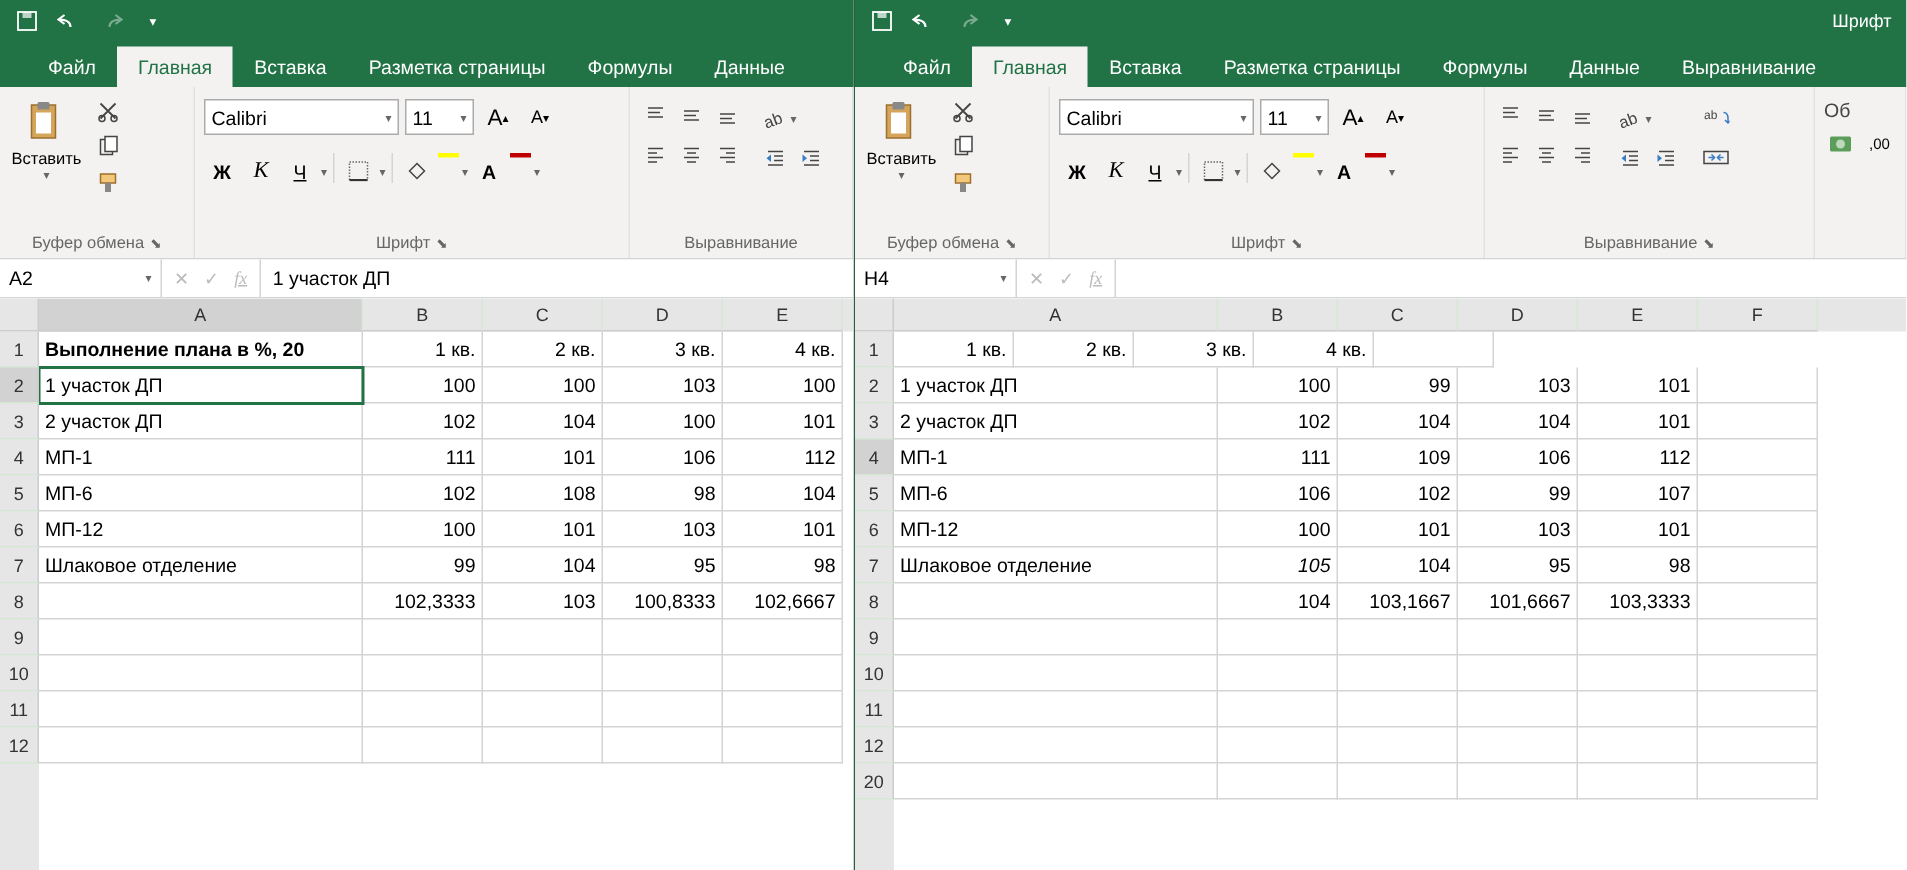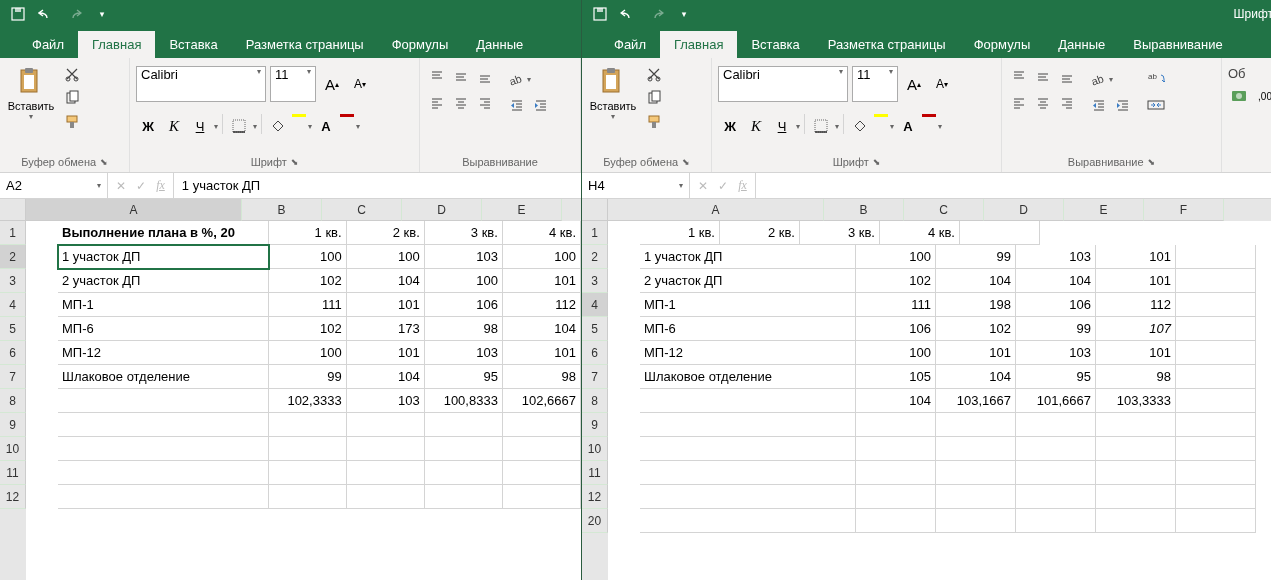--- a/index.html
+++ b/index.html
@@ -17,21 +17,21 @@
 .rgroup { border-right: 1px solid #e1e1e1; padding: 4px 6px 2px 6px; display: flex; flex-direction: column; }
 .rgroup-body { flex: 1; display: flex; align-items: flex-start; gap: 6px; }
 .rgroup-label { font-size: 11px; color: #666; text-align: center; padding: 2px 0; display: flex; align-items: center; justify-content: center; gap: 4px; }
 .launcher { font-size: 9px; color: #666; }
 .paste-btn { display: flex; flex-direction: column; align-items: center; width: 50px; padding-top: 4px; }
 .paste-icon { width: 32px; height: 32px; }
 .paste-label { font-size: 11px; margin-top: 2px; }
 .mini-col { display: flex; flex-direction: column; gap: 4px; padding-top: 2px; }
 .mini-btn { width: 20px; height: 20px; display: flex; align-items: center; justify-content: center; }
 .font-row { display: flex; gap: 4px; align-items: center; margin-bottom: 6px; }
-.font-name { border: 1px solid #ababab; background: #fff; height: 36px; padding: 0 4px; font-size: 13px; display: flex; align-items: flex-start; justify-content: space-between; }
+.font-name { border: 1px solid #ababab; background: #fff; height: 24px; padding: 0 4px; font-size: 13px; display: flex; align-items: center; justify-content: space-between; }
 .fn1 { width: 130px; } .fn2 { width: 46px; }
 .carety { font-size: 8px; color: #666; }
 .font-btns { display: flex; gap: 2px; }
 .fbtn { width: 24px; height: 24px; display: flex; align-items: center; justify-content: center; font-size: 13px; }
 .fbtn.bold { font-weight: bold; }
 .fbtn.ital { font-style: italic; font-family: 'Times New Roman', serif; font-size: 15px; }
 .fbtn.und { text-decoration: underline; }
 .sep { width: 1px; height: 20px; background: #d4d4d4; margin: 0 2px; }
 .color-btn { display: flex; align-items: center; }
 .color-sw { width: 14px; height: 3px; }
@@ -44,21 +44,21 @@
 .fx-input { flex: 1; padding: 0 8px; display: flex; align-items: center; font-size: 13px; }
 .grid-area { flex: 1; display: flex; overflow: hidden; background: #fff; }
 .row-hdrs { display: flex; flex-direction: column; background: #e6e6e6; }
 .corner { height: 22px; border-right: 1px solid #ccc; border-bottom: 1px solid #ccc; background: #e6e6e6; }
 .rh { height: 24px; border-right: 1px solid #ccc; border-bottom: 1px solid #d4e8d4; display: flex; align-items: center; justify-content: center; font-size: 12px; color: #333; background: #e6e6e6; }
 .rh.sel { background: #d2d2d2; }
 .cols { flex: 1; display: flex; flex-direction: column; overflow: hidden; }
 .col-hdrs { display: flex; height: 22px; background: #e6e6e6; }
 .ch { border-right: 1px solid #d4e8d4; border-bottom: 1px solid #ccc; display: flex; align-items: center; justify-content: center; font-size: 12px; color: #333; }
 .ch.sel { background: #d2d2d2; }
-.data-rows { display: flex; flex-direction: column; padding-left: 32px; }
+.data-rows { display: flex; flex-direction: column; }
 .drow { display: flex; height: 24px; }
 .cell { border-right: 1px solid #d4d4d4; border-bottom: 1px solid #d4d4d4; padding: 0 4px; display: flex; align-items: center; font-size: 13px; overflow: hidden; white-space: nowrap; }
 .cell.num { justify-content: flex-end; }
 .cell.bold { font-weight: 600; }
 .cell.active { outline: 2px solid #217346; outline-offset: -1px; background: #fff; z-index: 2; }
 .w1 .rh, .w1 .corner { width: 26px; }
 .w2 .rh, .w2 .corner { width: 26px; }
 svg { display: block; }
 .wrap-col { display:flex; flex-direction:column; gap:4px; padding-top:2px;}
 </style>
@@ -325,21 +325,21 @@
           <div class="drow">
             <div class="cell" style="width: 216px;">МП-1</div>
             <div class="cell num" style="width: 80px;">111</div>
             <div class="cell num" style="width: 80px;">101</div>
             <div class="cell num" style="width: 80px;">106</div>
             <div class="cell num" style="width: 80px;">112</div>
           </div>
           <div class="drow">
             <div class="cell" style="width: 216px;">МП-6</div>
             <div class="cell num" style="width: 80px;">102</div>
-            <div class="cell num" style="width: 80px;">173</div>
+            <div class="cell num" style="width: 80px;">108</div>
             <div class="cell num" style="width: 80px;">98</div>
             <div class="cell num" style="width: 80px;">104</div>
           </div>
           <div class="drow">
             <div class="cell" style="width: 216px;">МП-12</div>
             <div class="cell num" style="width: 80px;">100</div>
             <div class="cell num" style="width: 80px;">101</div>
             <div class="cell num" style="width: 80px;">103</div>
             <div class="cell num" style="width: 80px;">101</div>
           </div>
@@ -682,44 +682,44 @@
             <div class="cell" style="width: 216px;">2 участок ДП</div>
             <div class="cell num" style="width: 80px;">102</div>
             <div class="cell num" style="width: 80px;">104</div>
             <div class="cell num" style="width: 80px;">104</div>
             <div class="cell num" style="width: 80px;">101</div>
             <div class="cell" style="width: 80px;"></div>
           </div>
           <div class="drow">
             <div class="cell" style="width: 216px;">МП-1</div>
             <div class="cell num" style="width: 80px;">111</div>
-            <div class="cell num" style="width: 80px;">198</div>
+            <div class="cell num" style="width: 80px;">109</div>
             <div class="cell num" style="width: 80px;">106</div>
             <div class="cell num" style="width: 80px;">112</div>
             <div class="cell" style="width: 80px;"></div>
           </div>
           <div class="drow">
             <div class="cell" style="width: 216px;">МП-6</div>
             <div class="cell num" style="width: 80px;">106</div>
             <div class="cell num" style="width: 80px;">102</div>
             <div class="cell num" style="width: 80px;">99</div>
-            <div class="cell num" style="width: 80px; font-style: italic;">107</div>
+            <div class="cell num" style="width: 80px;">107</div>
             <div class="cell" style="width: 80px;"></div>
           </div>
           <div class="drow">
             <div class="cell" style="width: 216px;">МП-12</div>
             <div class="cell num" style="width: 80px;">100</div>
             <div class="cell num" style="width: 80px;">101</div>
             <div class="cell num" style="width: 80px;">103</div>
             <div class="cell num" style="width: 80px;">101</div>
             <div class="cell" style="width: 80px;"></div>
           </div>
           <div class="drow">
             <div class="cell" style="width: 216px;">Шлаковое отделение</div>
-            <div class="cell num" style="width: 80px;">105</div>
+            <div class="cell num" style="width: 80px; font-style: italic;">105</div>
             <div class="cell num" style="width: 80px;">104</div>
             <div class="cell num" style="width: 80px;">95</div>
             <div class="cell num" style="width: 80px;">98</div>
             <div class="cell" style="width: 80px;"></div>
           </div>
           <div class="drow">
             <div class="cell" style="width: 216px;"></div>
             <div class="cell num" style="width: 80px;">104</div>
             <div class="cell num" style="width: 80px;">103,1667</div>
             <div class="cell num" style="width: 80px;">101,6667</div>

